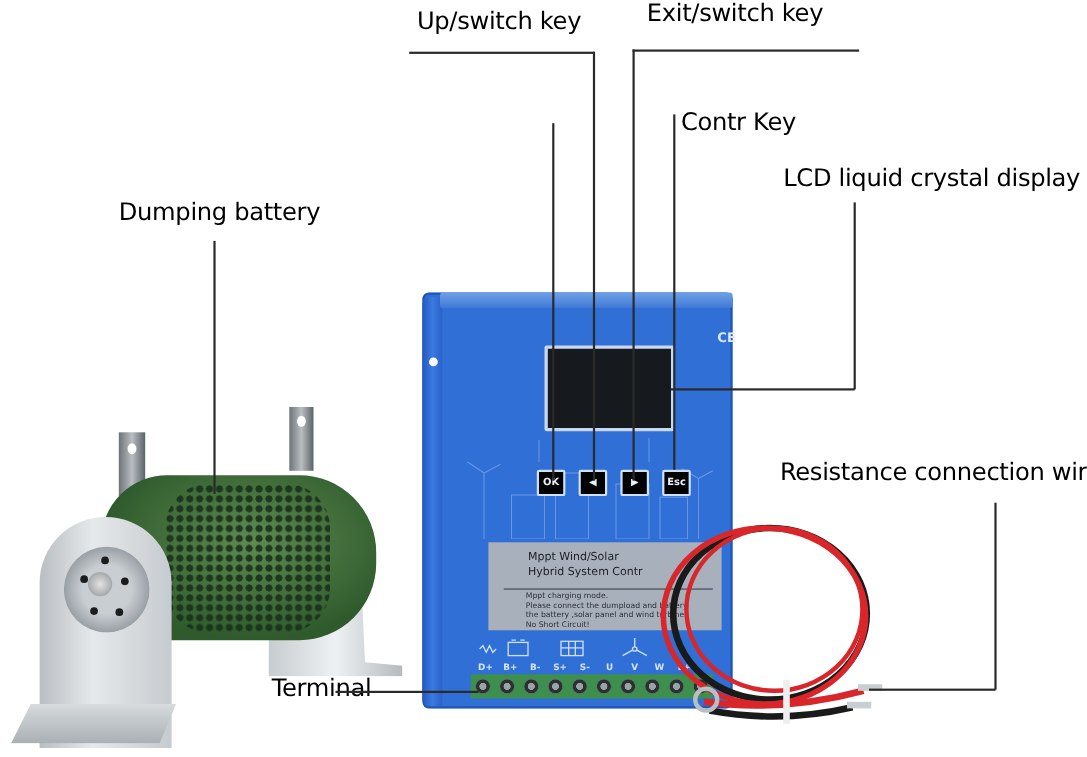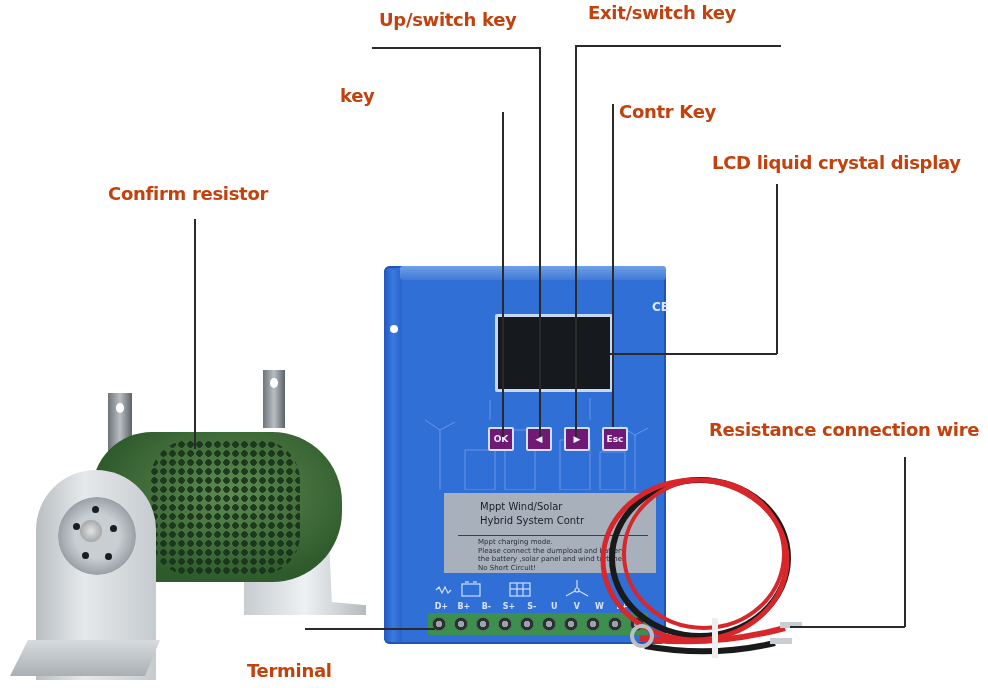--- a/index.html
+++ b/index.html
@@ -1,30 +1,30 @@
 <!DOCTYPE html>
 <html><head>
 <meta charset="utf-8">
 <style>
   html, body { margin: 0; padding: 0; background: #ffffff; }
   body { width: 988px; height: 688px; position: relative; overflow: hidden; font-family: "DejaVu Sans", sans-serif; }
-  .label { position: absolute; font-weight: bold; color: #c2410c; font-size: 18px; line-height: 24px; white-space: nowrap; letter-spacing: -0.3px; }
+  .label { position: absolute; font-weight: normal; color: #000000; font-size: 22px; line-height: 24px; white-space: nowrap; letter-spacing: -0.3px; }
   .line { position: absolute; background: #2a2a2a; }
   .h { height: 1.5px; }
   .v { width: 1.5px; }
 
   
   .ctrl { position: absolute; left: 384px; top: 266px; width: 282px; height: 378px; background: #2f6fd6; border-radius: 6px; box-shadow: inset 0 0 0 2px #1f55b5; }
   .ctrl-side { position: absolute; left: 384px; top: 270px; width: 18px; height: 372px; background: linear-gradient(90deg,#2358bf,#3a7ae0,#2a62c8); border-radius: 6px 0 0 6px; }
   .ctrl-top { position: absolute; left: 400px; top: 266px; width: 266px; height: 14px; background: linear-gradient(#6fa0e8,#3f7ad6); border-radius: 3px; }
   .ctrl-hole { position: absolute; left: 390px; top: 325px; width: 8px; height: 8px; border-radius: 50%; background: #fff; }
   .ce { position: absolute; left: 652px; top: 300px; color: #dbe8ff; font-size: 12px; font-weight: bold; }
   .lcd { position: absolute; left: 495px; top: 314px; width: 112px; height: 72px; background: #161a1e; border: 3px solid #c9d8f2; border-radius: 2px; }
   .keys { position: absolute; left: 488px; top: 427px; display: flex; gap: 12px; }
-  .key { width: 22px; height: 20px; border: 2px solid #cfe0ff; border-radius: 2px; background: #701a75; color: #e9f1ff; font-size: 9px; font-weight: bold; display: flex; align-items: center; justify-content: center; }
+  .key { width: 22px; height: 20px; border: 2px solid #cfe0ff; border-radius: 2px; background: #000000; color: #e9f1ff; font-size: 9px; font-weight: bold; display: flex; align-items: center; justify-content: center; }
   .bg-art { position: absolute; left: 420px; top: 390px; width: 230px; height: 100px; opacity: 0.35; }
   .panel { position: absolute; left: 444px; top: 493px; width: 212px; height: 80px; background: #a8b0bb; }
   .panel-title { position: absolute; left: 480px; top: 500px; color: #1b1f24; font-weight: normal; font-size: 10px; line-height: 14px; white-space: nowrap; }
   .panel-rule { position: absolute; left: 458px; top: 535px; width: 190px; height: 1px; background: #3b4047; }
   .panel-text { position: absolute; left: 478px; top: 538px; color: #2a3038; font-size: 7px; line-height: 8.5px; white-space: nowrap; }
   .icons-row { position: absolute; left: 432px; top: 580px; width: 210px; height: 18px; }
   .tlabels { position: absolute; left: 430px; top: 602px; display: flex; gap: 0; }
   .tl { width: 22.6px; text-align: center; color: #d6e4ff; font-size: 8px; font-weight: bold; }
   .tblock { position: absolute; left: 428px; top: 613px; width: 220px; height: 22px; background: #3c8f4c; display: flex; align-items: center; padding-left: 4px; gap: 5px; box-sizing: border-box; }
   .screw { width: 14px; height: 14px; border-radius: 50%; background: radial-gradient(circle,#9aa3a7 0 30%,#2a3130 35% 60%,#5b6a66 65%); flex: none; margin-right: 3px; }
@@ -166,27 +166,26 @@
   <path d="M45 178 Q110 190 175 175" stroke="#1a1a1a" stroke-width="6" fill="none"></path>
   <rect x="112" y="150" width="6" height="40" fill="#eeeeee"></rect>
   <circle cx="42" cy="168" r="10" fill="none" stroke="#b9bec2" stroke-width="4"></circle>
   <rect x="180" y="154" width="22" height="6" fill="#c9ced2"></rect>
   <rect x="170" y="170" width="22" height="6" fill="#c9ced2"></rect>
 </svg>
 
 <div class="label" style="left:379px;top:8px">Up/switch key</div>
 <div class="label" style="left:588px;top:1px">Exit/switch key</div>
 <div class="label" style="left:340px;top:83px;line-height:26px">
-  <div>key</div>
 </div>
 <div class="label" style="left:619px;top:100px">Contr Key</div>
 <div class="label" style="left:712px;top:151px">LCD liquid crystal display</div>
-<div class="label" style="left:108px;top:182px">Confirm resistor</div>
+<div class="label" style="left:108px;top:182px">Dumping battery</div>
 <div class="label" style="left:709px;top:418px">Resistance connection wire</div>
-<div class="label" style="left:247px;top:659px">Terminal</div>
+<div class="label" style="left:247px;top:615px">Terminal</div>
 
 <div class="line h" style="left:372px;top:47px;width:168px"></div>
 <div class="line v" style="left:539px;top:47px;height:390px"></div>
 
 <div class="line h" style="left:575px;top:45px;width:206px"></div>
 <div class="line v" style="left:575px;top:45px;height:392px"></div>
 
 <div class="line v" style="left:502px;top:112px;height:325px"></div>
 
 <div class="line v" style="left:612px;top:104px;height:323px"></div>

